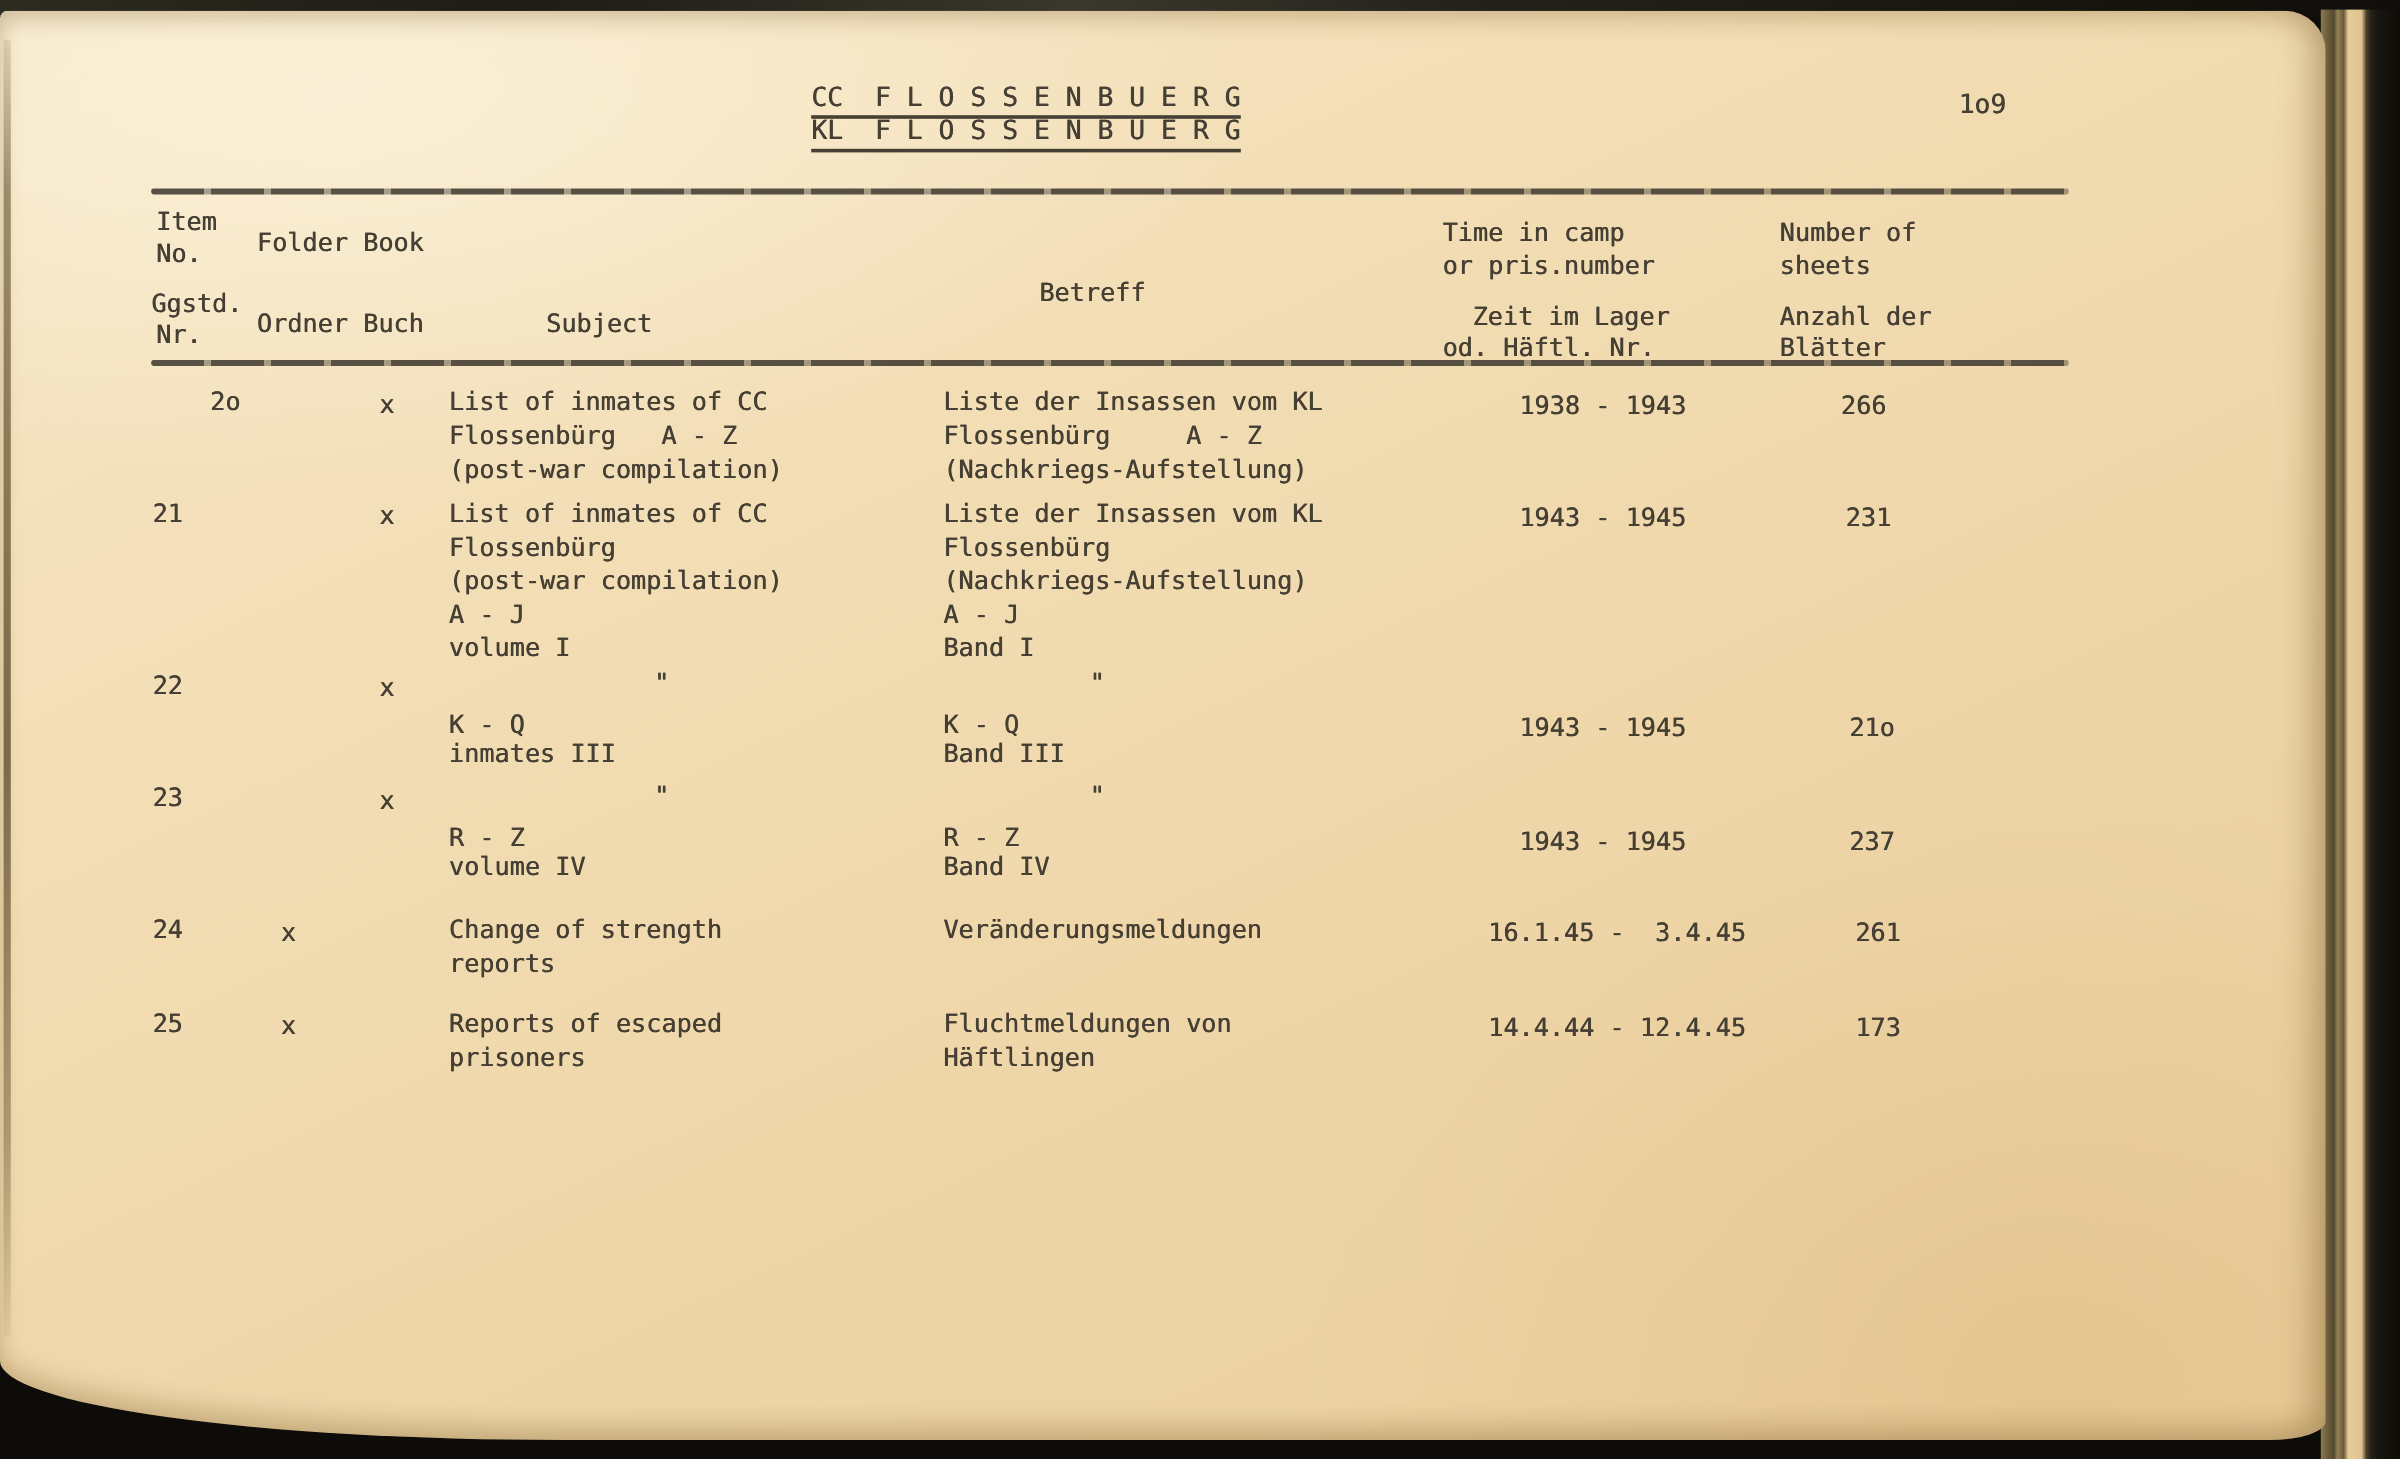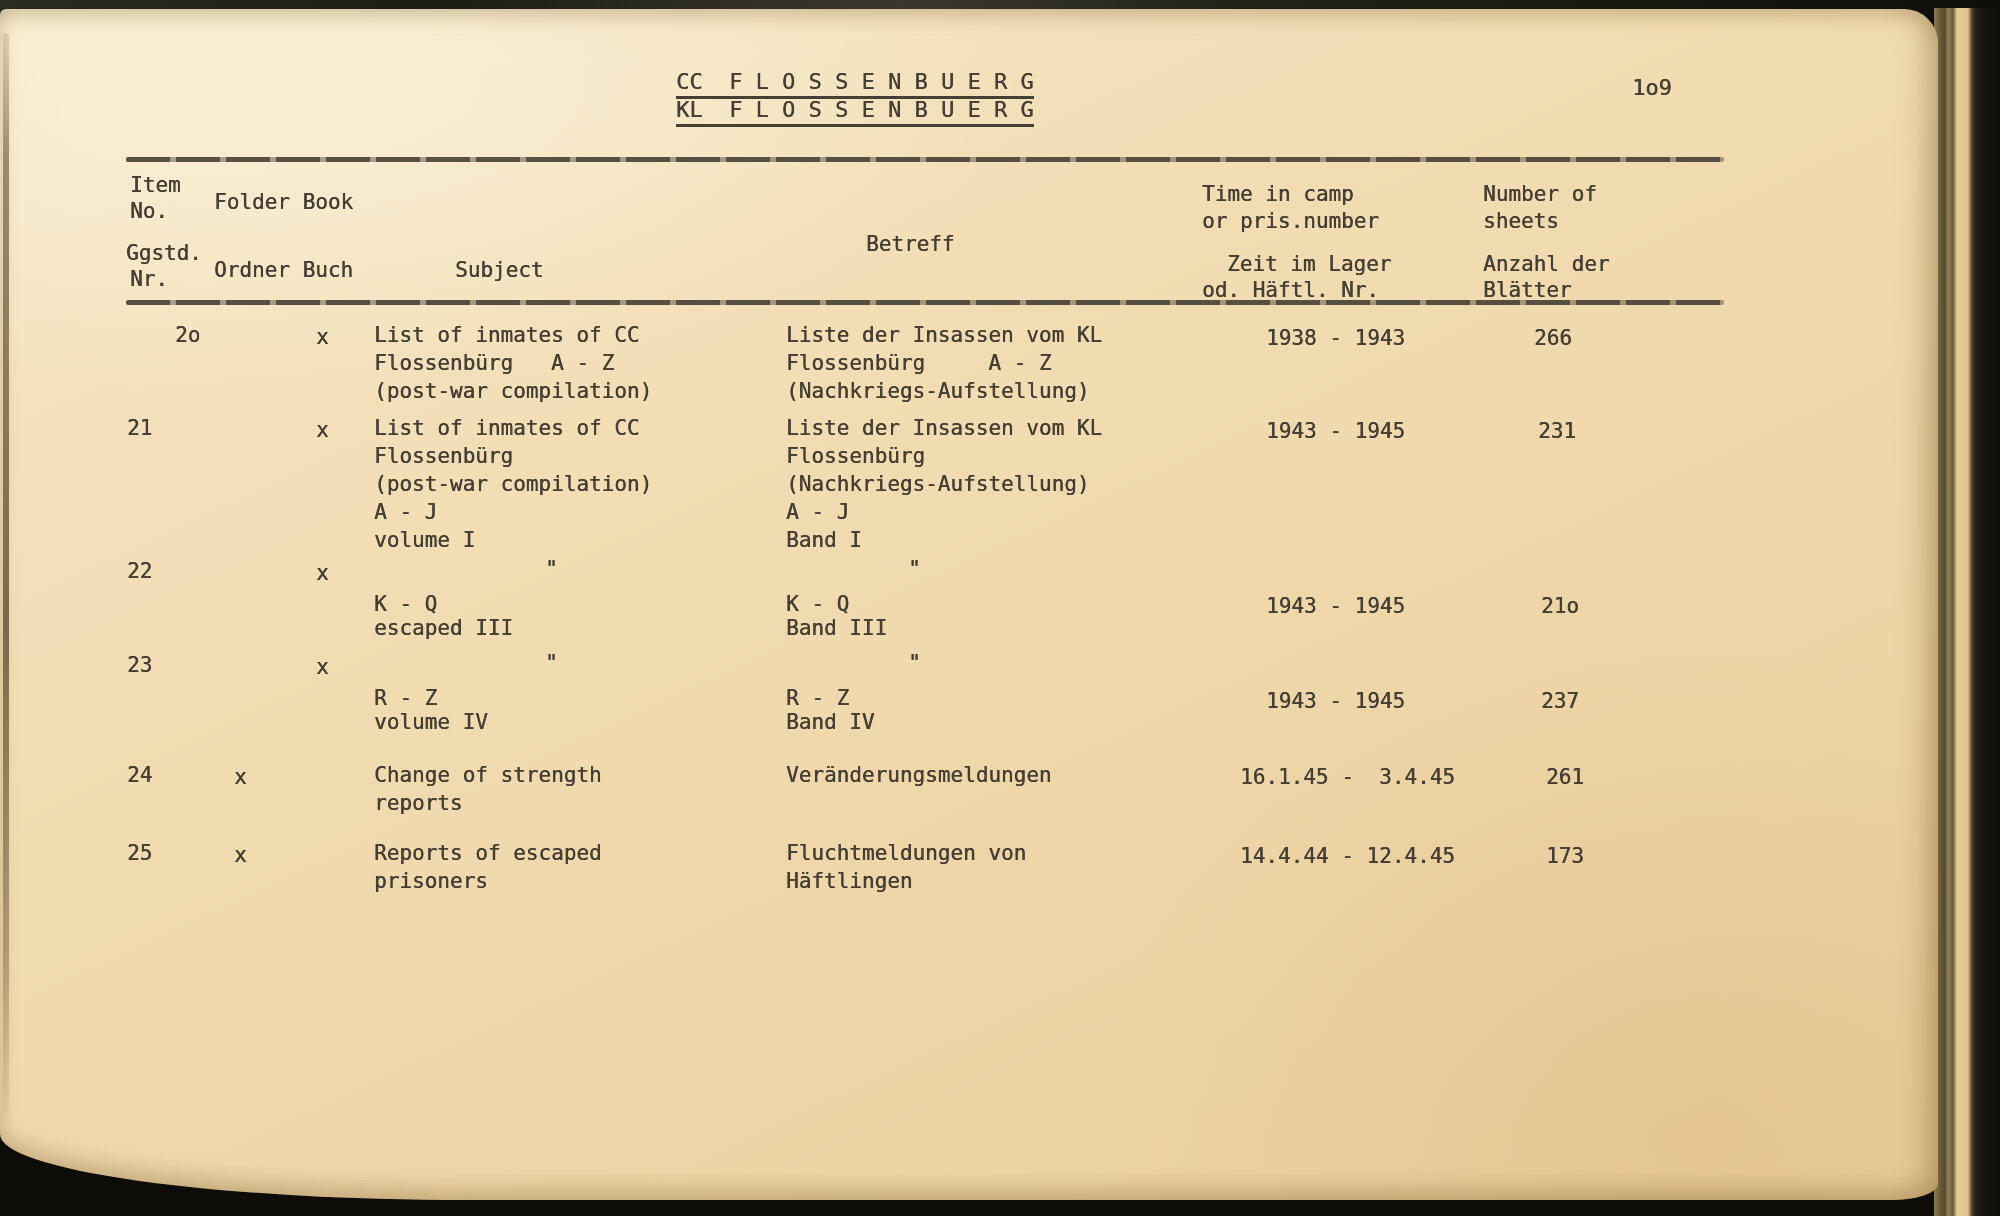--- a/index.html
+++ b/index.html
@@ -126,21 +126,21 @@
       <div class="t" style="left:1266px;top:3px;">1943 - 1945</div>
       <div class="t" style="left:1538px;top:3px;">231</div>
     </div>
 
     <div class="row" style="top:549px;">
       <div class="t" style="left:127px;top:0;">22</div>
       <div class="t" style="left:234px;top:2px;"></div>
       <div class="t" style="left:316px;top:2px;">x</div>
       <div class="t" style="left:545px;top:-2px;">"</div>
       <div class="t" style="left:374px;top:33px;">K - Q</div>
-      <div class="t" style="left:374px;top:57px;">escaped III</div>
+      <div class="t" style="left:374px;top:57px;">inmates III</div>
       <div class="t" style="left:908px;top:-2px;">"</div>
       <div class="t" style="left:786px;top:33px;">K - Q</div>
       <div class="t" style="left:786px;top:57px;">Band III</div>
       <div class="t" style="left:1266px;top:35px;">1943 - 1945</div>
       <div class="t" style="left:1541px;top:35px;">21o</div>
     </div>
 
     <div class="row" style="top:643px;">
       <div class="t" style="left:127px;top:0;">23</div>
       <div class="t" style="left:234px;top:2px;"></div>

